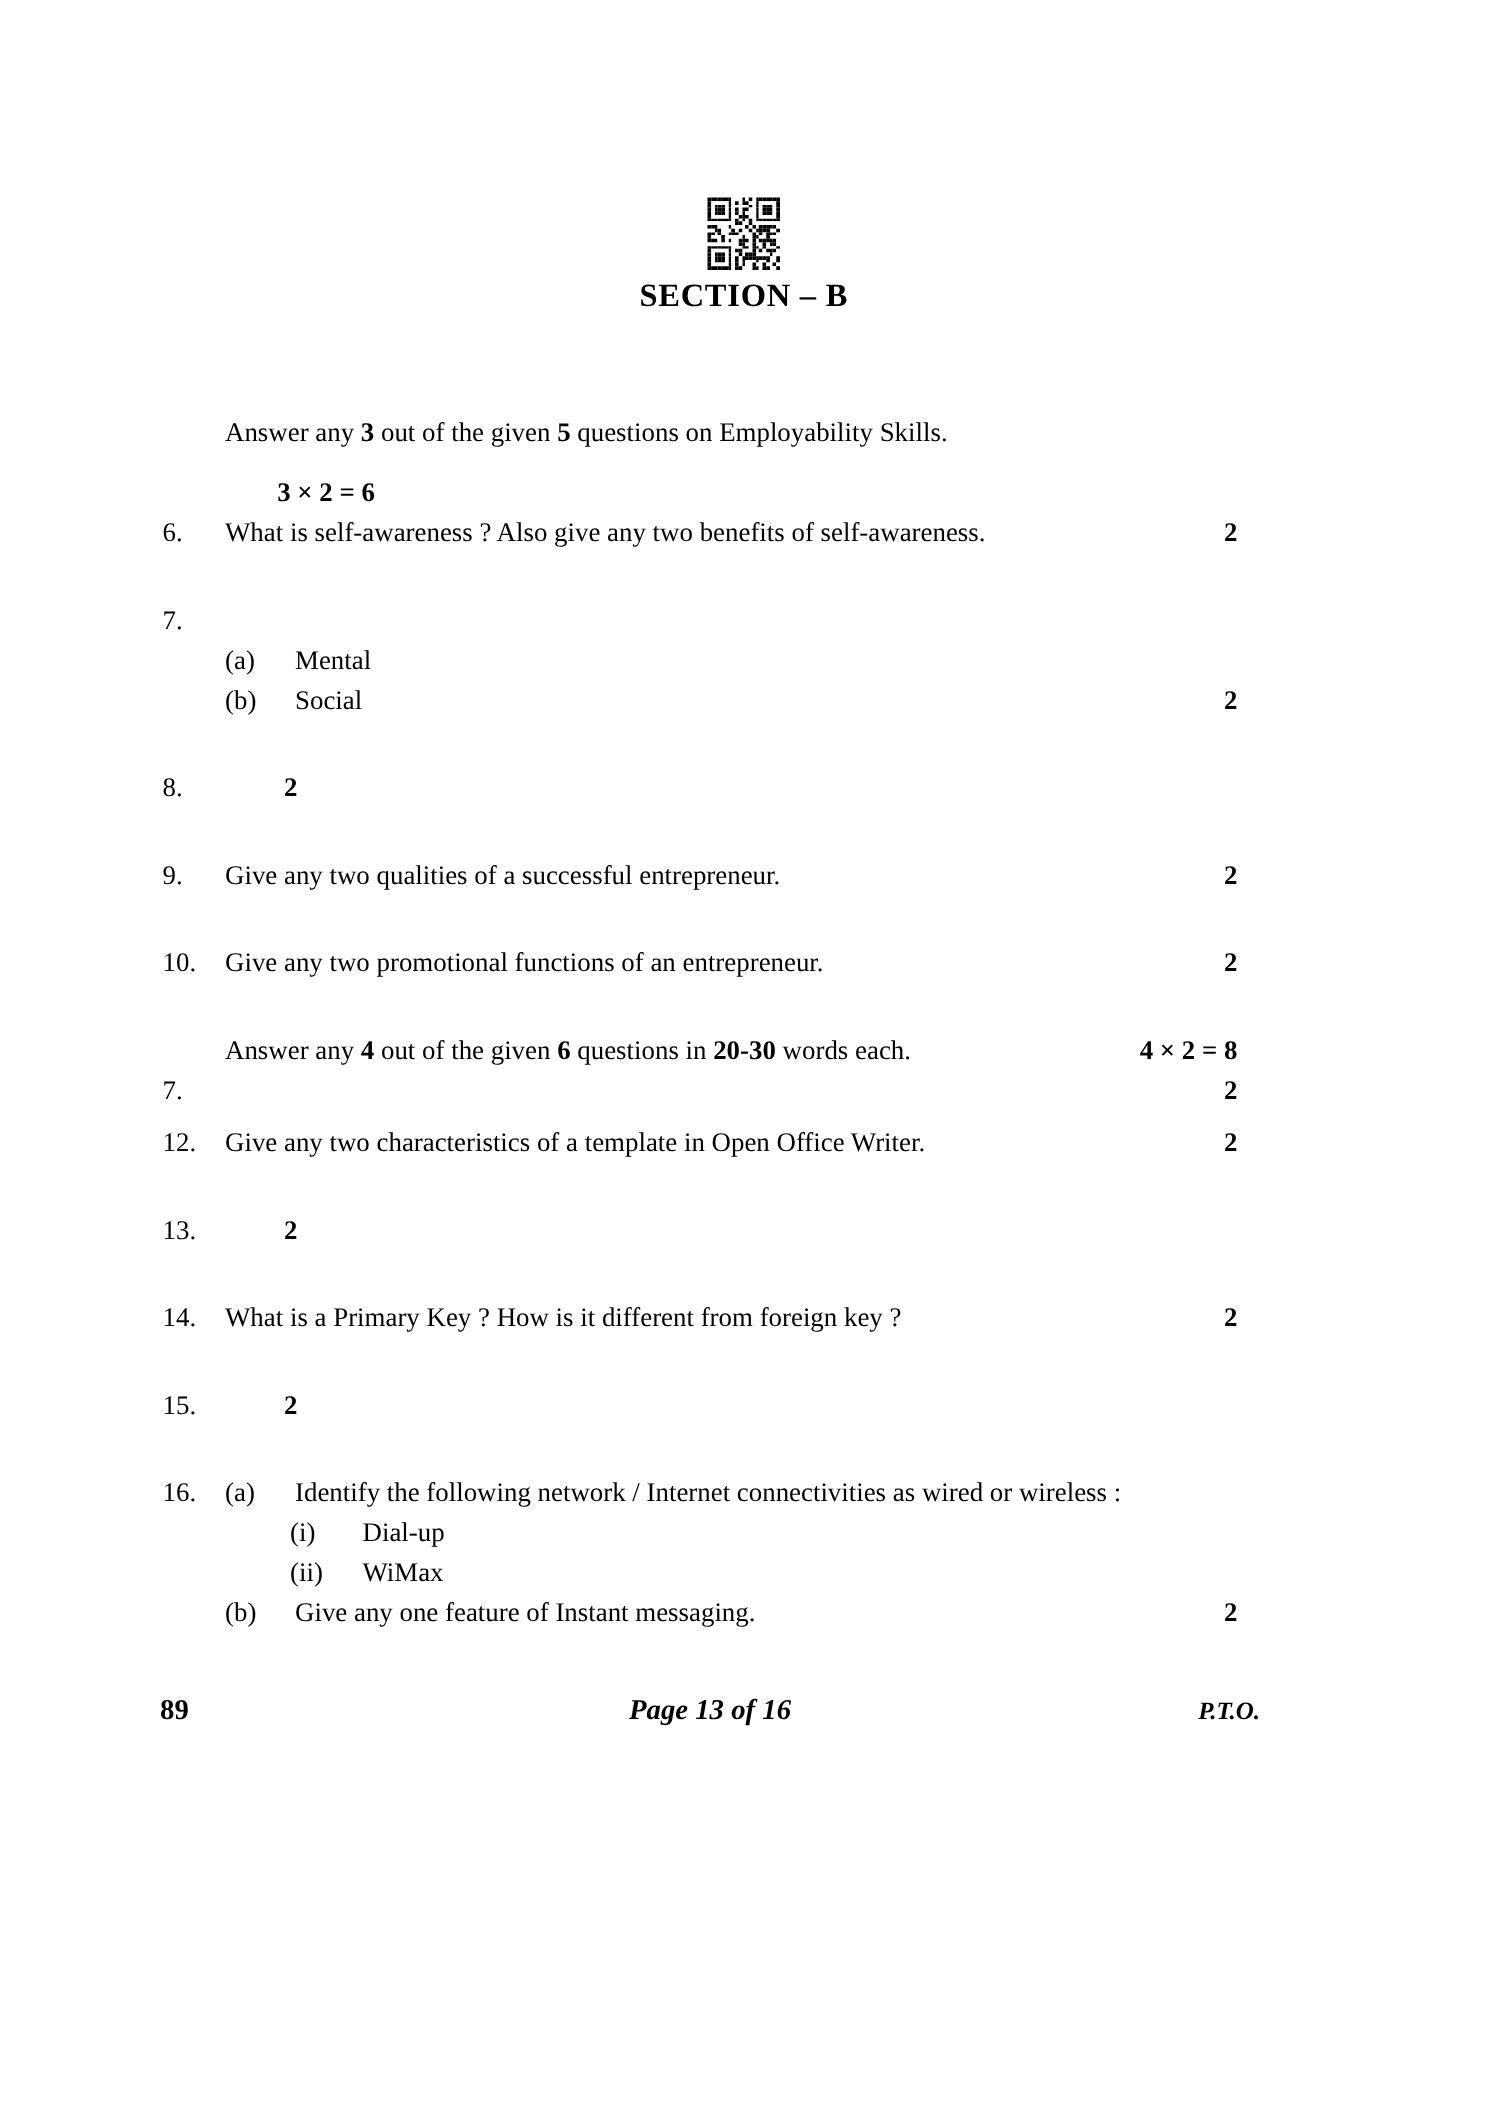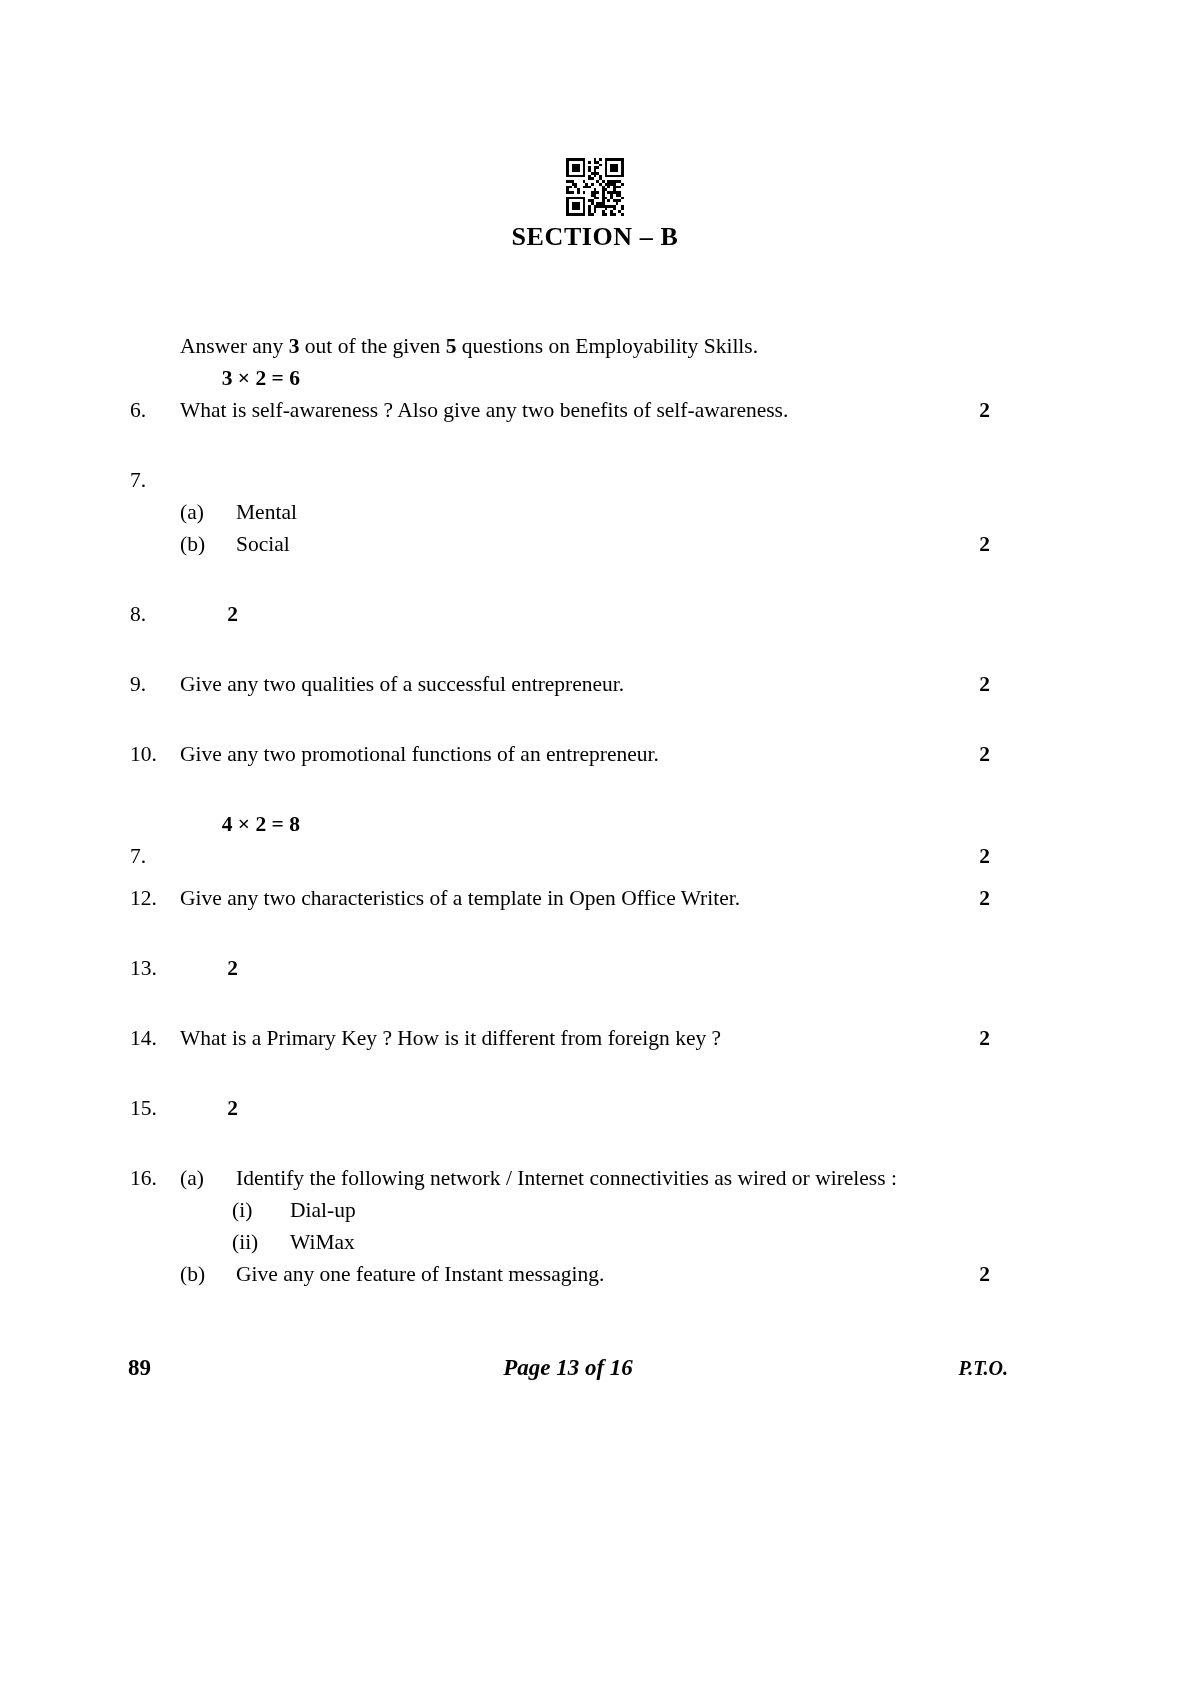--- a/index.html
+++ b/index.html
@@ -108,21 +108,21 @@
     flex: 0 0 120px;
     width: 120px;
     text-align: right;
     font-size: 21.5px;
     font-weight: bold;
     line-height: 32px;
     white-space: nowrap;
   }
 
   .instr {
-    margin-bottom: 0;
+    margin-bottom: 16px;
   }
   .instr .txt { text-align: justify; text-align-last: left; }
 
   .gap-sm { height: 10px; }
   .gap-lg { height: 38px; }
 
   
   .sub {
     display: flex;
     align-items: flex-start;
@@ -693,20 +693,21 @@
     <div class="row">
       <div class="num">10.</div>
       <div class="txt">Give any two promotional functions of an entrepreneur.</div>
       <div class="marks">2</div>
     </div>
 
     <div class="gap-lg"></div>
 
     <div class="row">
       <div class="num"></div>
+      <div class="txt"><span>Answer any </span><b>4</b><span> out of the given </span><b>6</b><span> questions in </span><b>20-30</b><span> words each.</span></div>
       <div class="marks-big">4 × 2 = 8</div>
     </div>
 
     <div class="row">
       <div class="num">7.</div>
       <div class="marks"></div>
     </div>
     <div class="row">
       <div class="num"></div>
       <div class="txt"></div>

